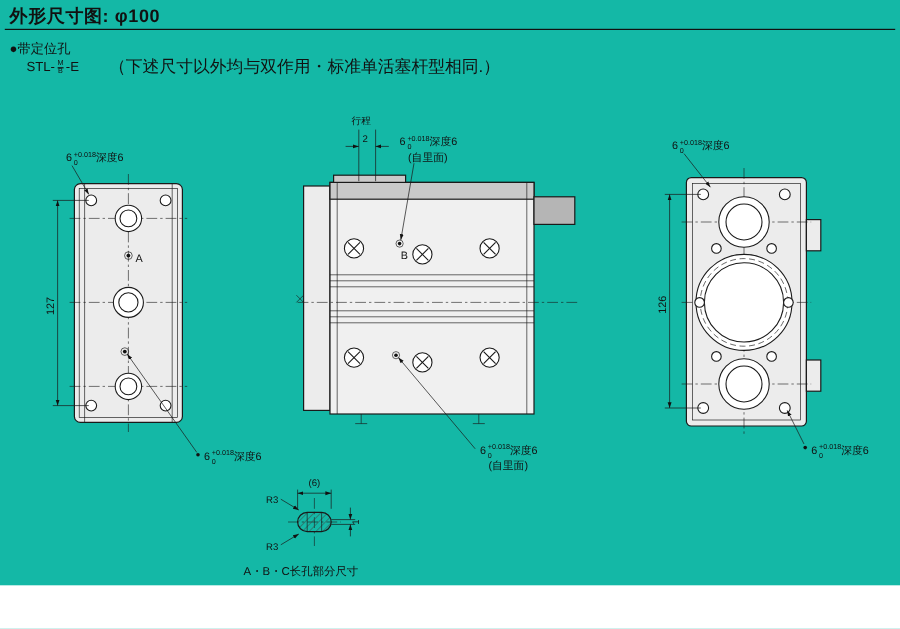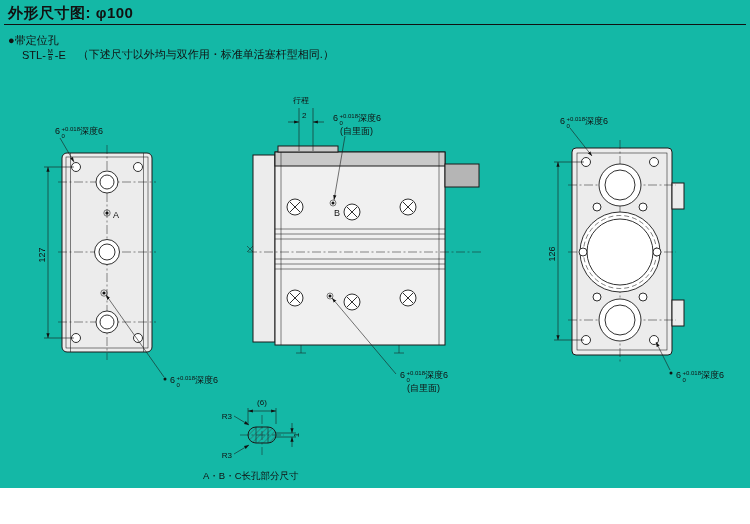--- a/index.html
+++ b/index.html
@@ -5,21 +5,21 @@
   html,body{margin:0;padding:0;background:#fff;}
   .page{position:relative;width:750px;height:488px;background:#14b8a6;overflow:hidden;
         font-family:"Liberation Sans","DejaVu Sans",sans-serif;color:#111;}
   .title{position:absolute;top:4px;left:8px;font-size:15px;font-weight:bold;letter-spacing:.5px;}
   .title-rule{position:absolute;top:24px;left:4px;right:4px;border-top:1.5px solid #111;}
   .sub1{position:absolute;top:33px;left:8px;font-size:11px;}
   .sub2{position:absolute;top:47px;left:22px;font-size:11px;display:flex;align-items:center;gap:2px;}
   .stack{display:inline-flex;flex-direction:column;line-height:1;font-size:6px;text-align:center;}
   .stack span{display:block;}
   .stack span:first-child{border-bottom:.5px solid #111;}
-  .sub2 .note{font-size:11px;margin-left:10px;text-align:right;}
+  .sub2 .note{font-size:14px;margin-left:23px;text-align:right;}
   .logo{position:absolute;top:520px;right:8px;font-size:22px;font-weight:800;
         color:#1c3e9e;letter-spacing:1px;font-family:"Liberation Sans",sans-serif;}
   .bottom-rule{position:absolute;top:488px;left:0;right:0;border-top:1.5px solid #111;}
   svg{position:absolute;top:72px;left:0;}
   svg text{font-family:"Liberation Sans","DejaVu Sans",sans-serif;fill:#111;}
   .t9{font-size:9px;}
   .t8{font-size:8px;}
   .t6{font-size:6px;}
   .t95{font-size:9.5px;}
   .outline{fill:#ececec;stroke:#1a1a1a;stroke-width:1;}

